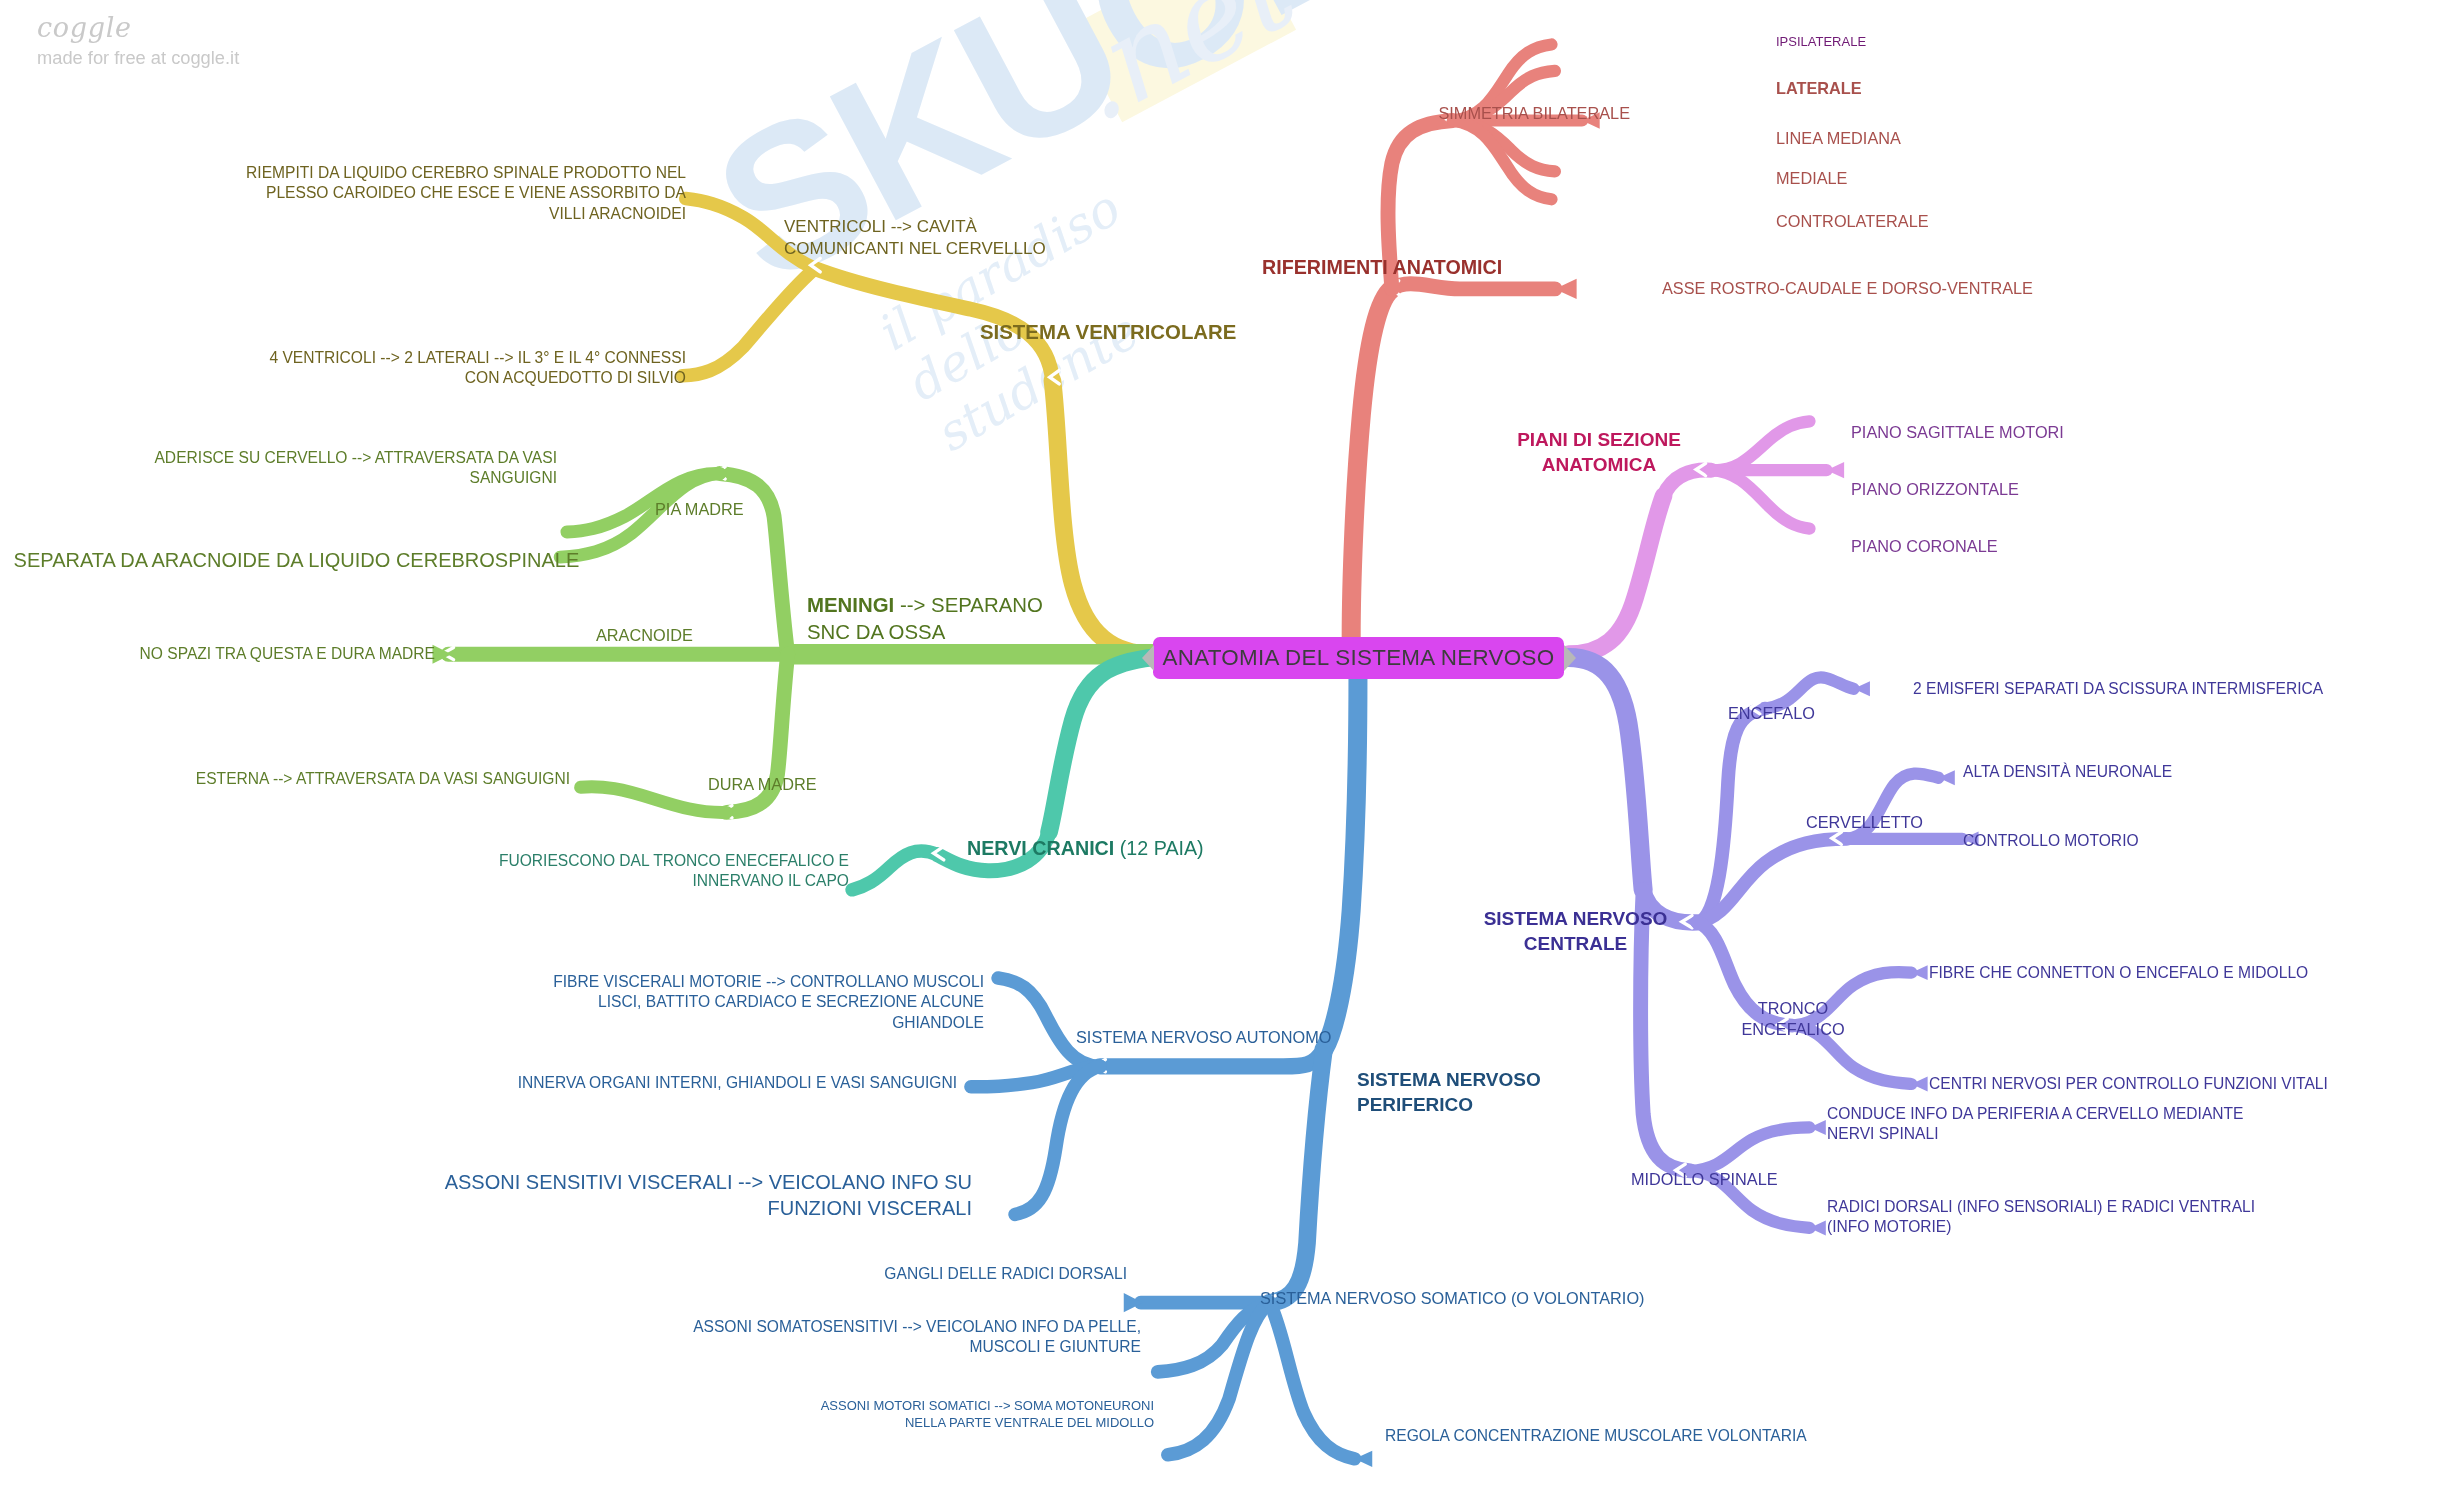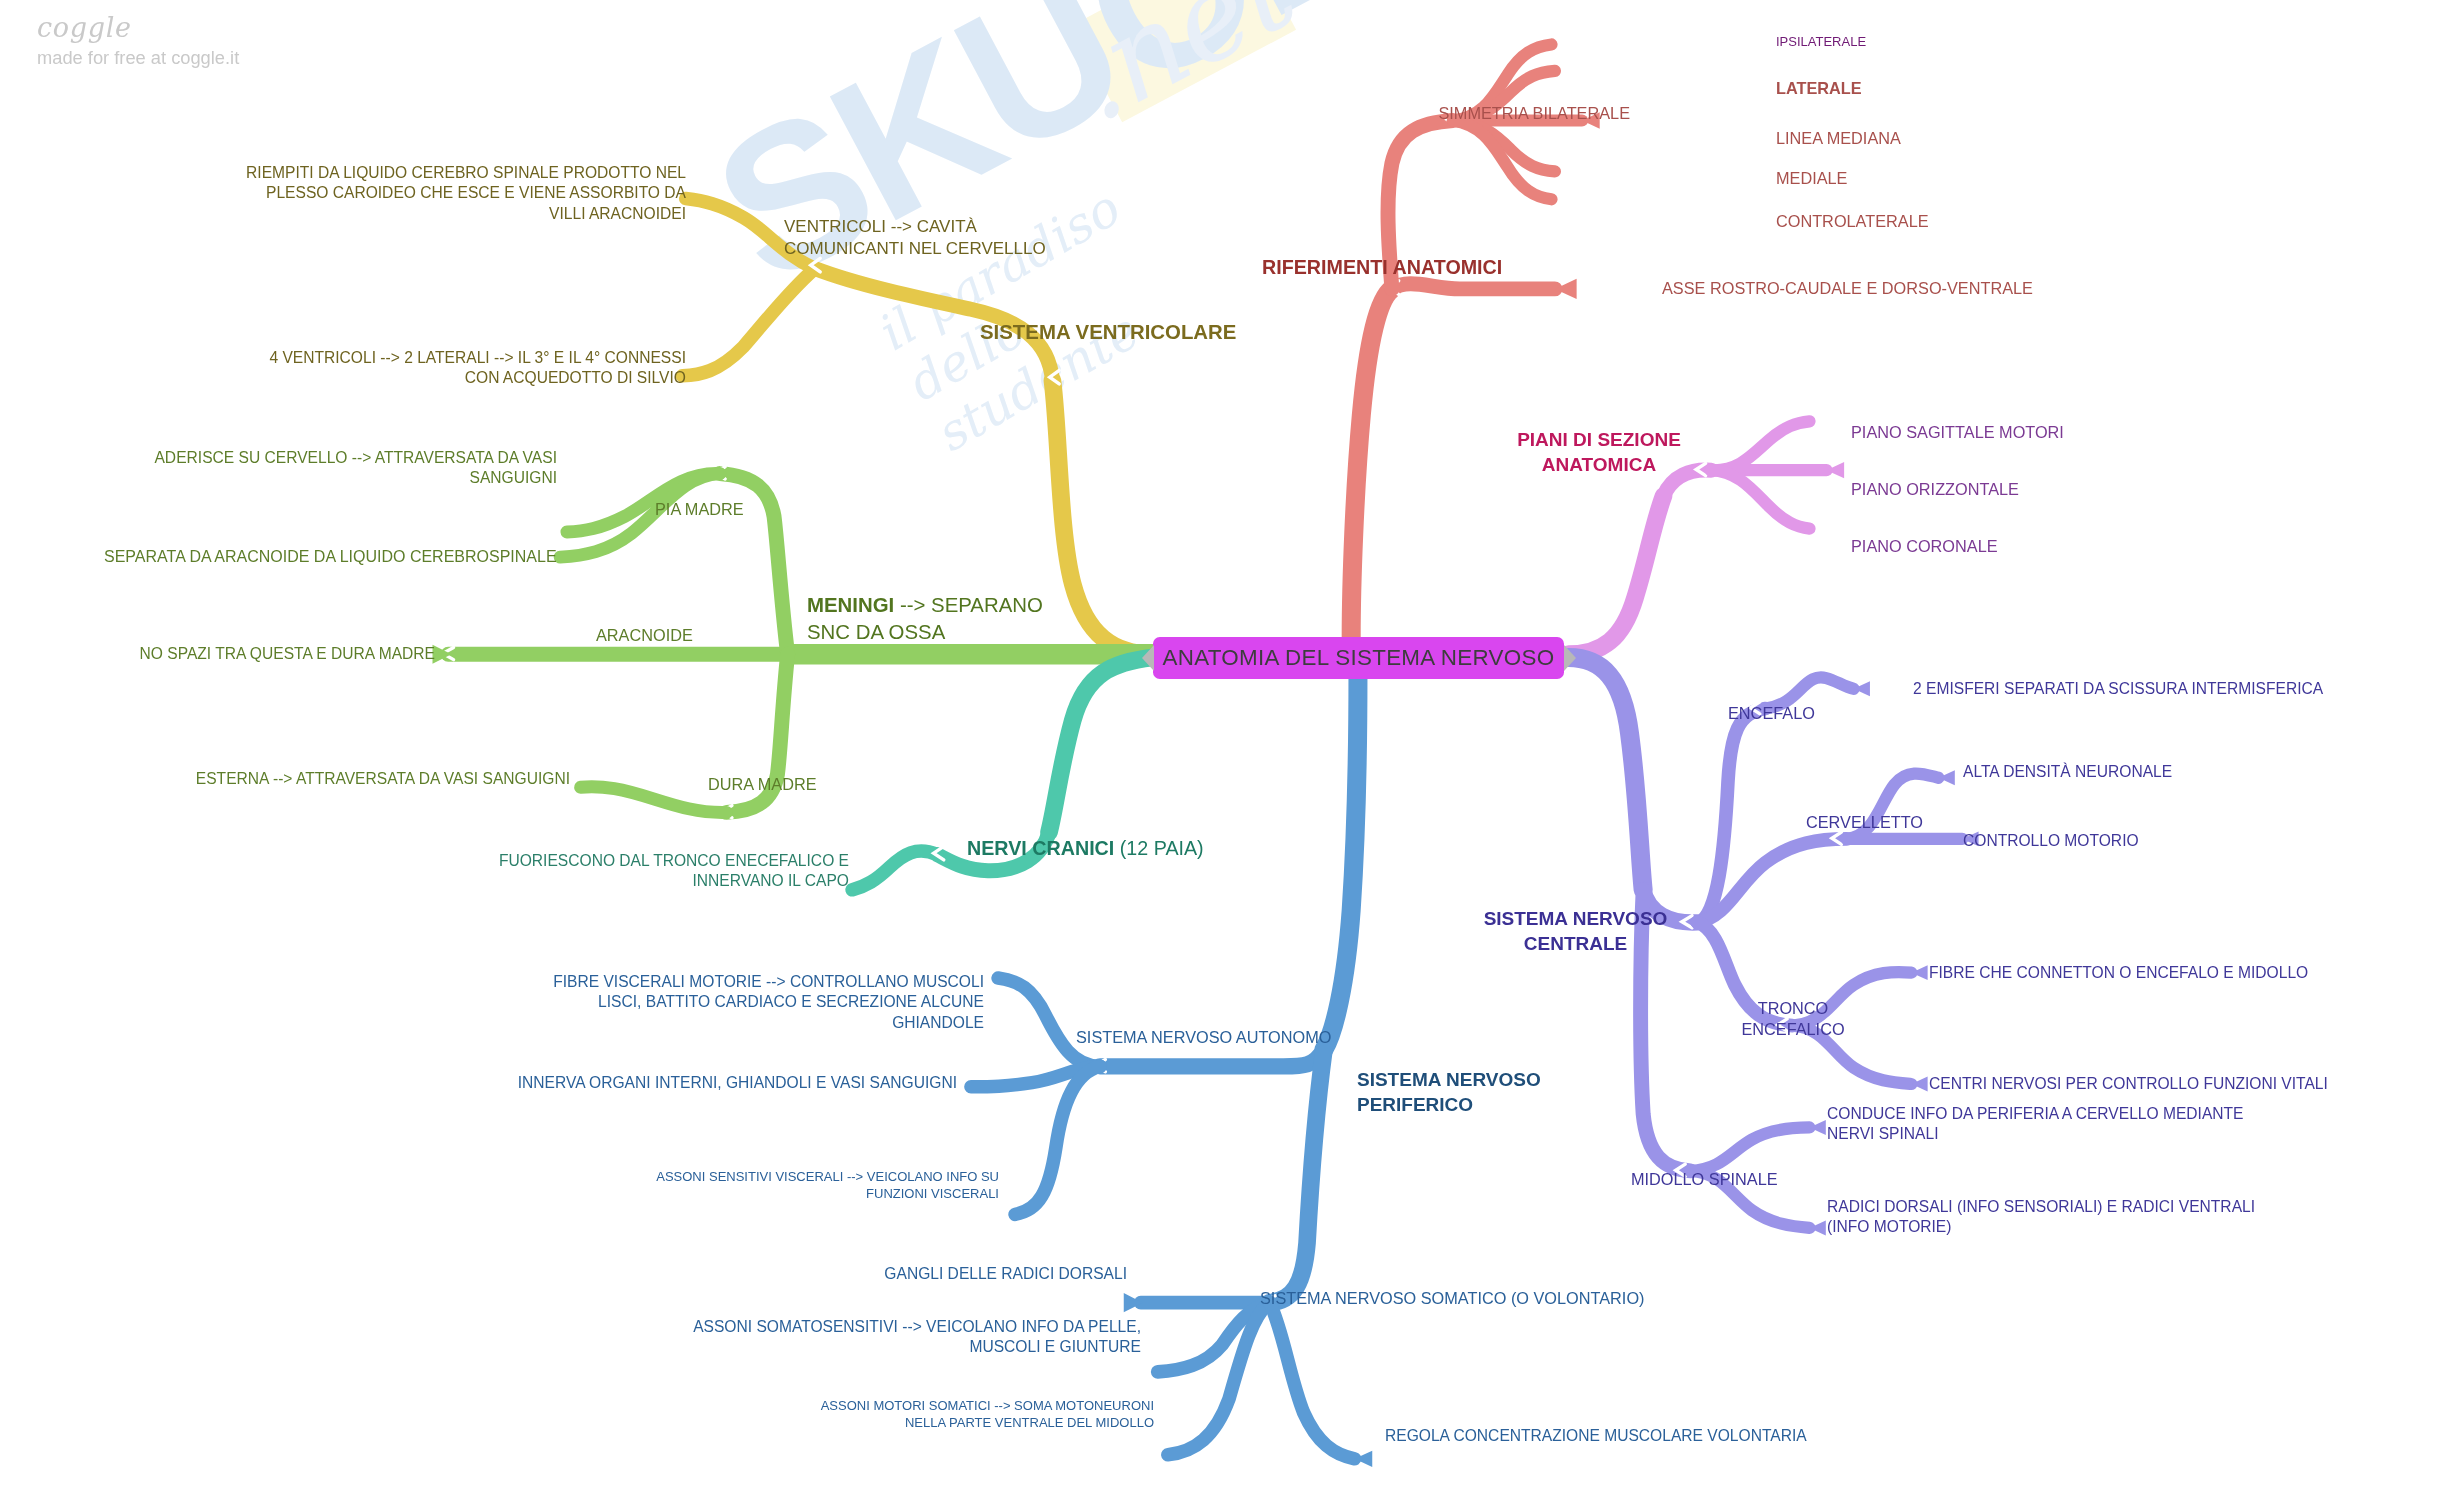--- a/index.html
+++ b/index.html
@@ -183,21 +183,21 @@
 VILLI ARACNOIDEI</div>
   <div class="node r" style="left:156px;top:348px;width:530px;font-size:15.6px;color:#6e6320;">4 VENTRICOLI --&gt; 2 LATERALI --&gt; IL 3° E IL 4° CONNESSI
 CON ACQUEDOTTO DI SILVIO</div>
 
   <div class="node l" style="left:807px;top:592px;font-size:20.4px;color:#52751f;"><span class="b">MENINGI</span><span> --&gt; SEPARANO
 SNC DA OSSA</span></div>
 
   <div class="node l" style="left:655px;top:499px;font-size:16.3px;color:#5d7d2a;">PIA MADRE</div>
   <div class="node r" style="left:27px;top:448px;width:530px;font-size:15.6px;color:#5d7d2a;">ADERISCE SU CERVELLO --&gt; ATTRAVERSATA DA VASI
 SANGUIGNI</div>
-  <div class="node r" style="left:13.6px;top:547px;width:543px;font-size:16px;color:#5d7d2a;">SEPARATA DA ARACNOIDE DA LIQUIDO CEREBROSPINALE</div>
+  <div class="node r" style="left:13.6px;top:547px;width:543px;font-size:20px;color:#5d7d2a;">SEPARATA DA ARACNOIDE DA LIQUIDO CEREBROSPINALE</div>
 
   <div class="node l" style="left:596px;top:625px;font-size:16.3px;color:#5d7d2a;">ARACNOIDE</div>
   <div class="node r" style="left:41px;top:644px;width:394px;font-size:15.6px;color:#5d7d2a;">NO SPAZI TRA QUESTA E DURA MADRE</div>
 
   <div class="node l" style="left:708px;top:774px;font-size:16.3px;color:#5d7d2a;">DURA MADRE</div>
   <div class="node r" style="left:88px;top:769px;width:482px;font-size:15.6px;color:#5d7d2a;">ESTERNA --&gt; ATTRAVERSATA DA VASI SANGUIGNI</div>
 
   <div class="node l" style="left:967px;top:836px;font-size:19.7px;color:#1d7a63;"><span class="b">NERVI CRANICI</span><span> (12 PAIA)</span></div>
   <div class="node r" style="left:380px;top:851px;width:469px;font-size:15.6px;color:#2b7f69;">FUORIESCONO DAL TRONCO ENECEFALICO E
 INNERVANO IL CAPO</div>
@@ -239,21 +239,21 @@
 NERVI SPINALI</div>
 
   <div class="node l b" style="left:1357px;top:1068px;font-size:19px;color:#1f4e79;">SISTEMA NERVOSO
 PERIFERICO</div>
 
   <div class="node l" style="left:1076px;top:1027px;font-size:16.3px;color:#2a6099;">SISTEMA NERVOSO AUTONOMO</div>
   <div class="node r" style="left:448px;top:972px;width:536px;font-size:15.6px;color:#2a6099;">FIBRE VISCERALI MOTORIE --&gt; CONTROLLANO MUSCOLI
 LISCI, BATTITO CARDIACO E SECREZIONE ALCUNE
 GHIANDOLE</div>
   <div class="node r" style="left:421px;top:1073px;width:536px;font-size:15.6px;color:#2a6099;">INNERVA ORGANI INTERNI, GHIANDOLI E VASI SANGUIGNI</div>
-  <div class="node r" style="left:469px;top:1169px;width:530px;font-size:13px;color:#2a6099;">ASSONI SENSITIVI VISCERALI --&gt; VEICOLANO INFO SU
+  <div class="node r" style="left:442px;top:1169px;width:530px;font-size:20px;color:#2a6099;">ASSONI SENSITIVI VISCERALI --&gt; VEICOLANO INFO SU
 FUNZIONI VISCERALI</div>
 
   <div class="node l" style="left:1260px;top:1288px;font-size:16.3px;color:#2a6099;">SISTEMA NERVOSO SOMATICO (O VOLONTARIO)</div>
   <div class="node r" style="left:720px;top:1264px;width:407px;font-size:15.6px;color:#2a6099;">GANGLI DELLE RADICI DORSALI</div>
   <div class="node r" style="left:598px;top:1317px;width:543px;font-size:15.6px;color:#2a6099;">ASSONI SOMATOSENSITIVI --&gt; VEICOLANO INFO DA PELLE,
 MUSCOLI E GIUNTURE</div>
   <div class="node r" style="left:611px;top:1398px;width:543px;font-size:13px;color:#2a6099;">ASSONI MOTORI SOMATICI --&gt; SOMA MOTONEURONI
 NELLA PARTE VENTRALE DEL MIDOLLO</div>
   <div class="node l" style="left:1385px;top:1426px;font-size:15.6px;color:#2a6099;">REGOLA CONCENTRAZIONE MUSCOLARE VOLONTARIA</div>
 

